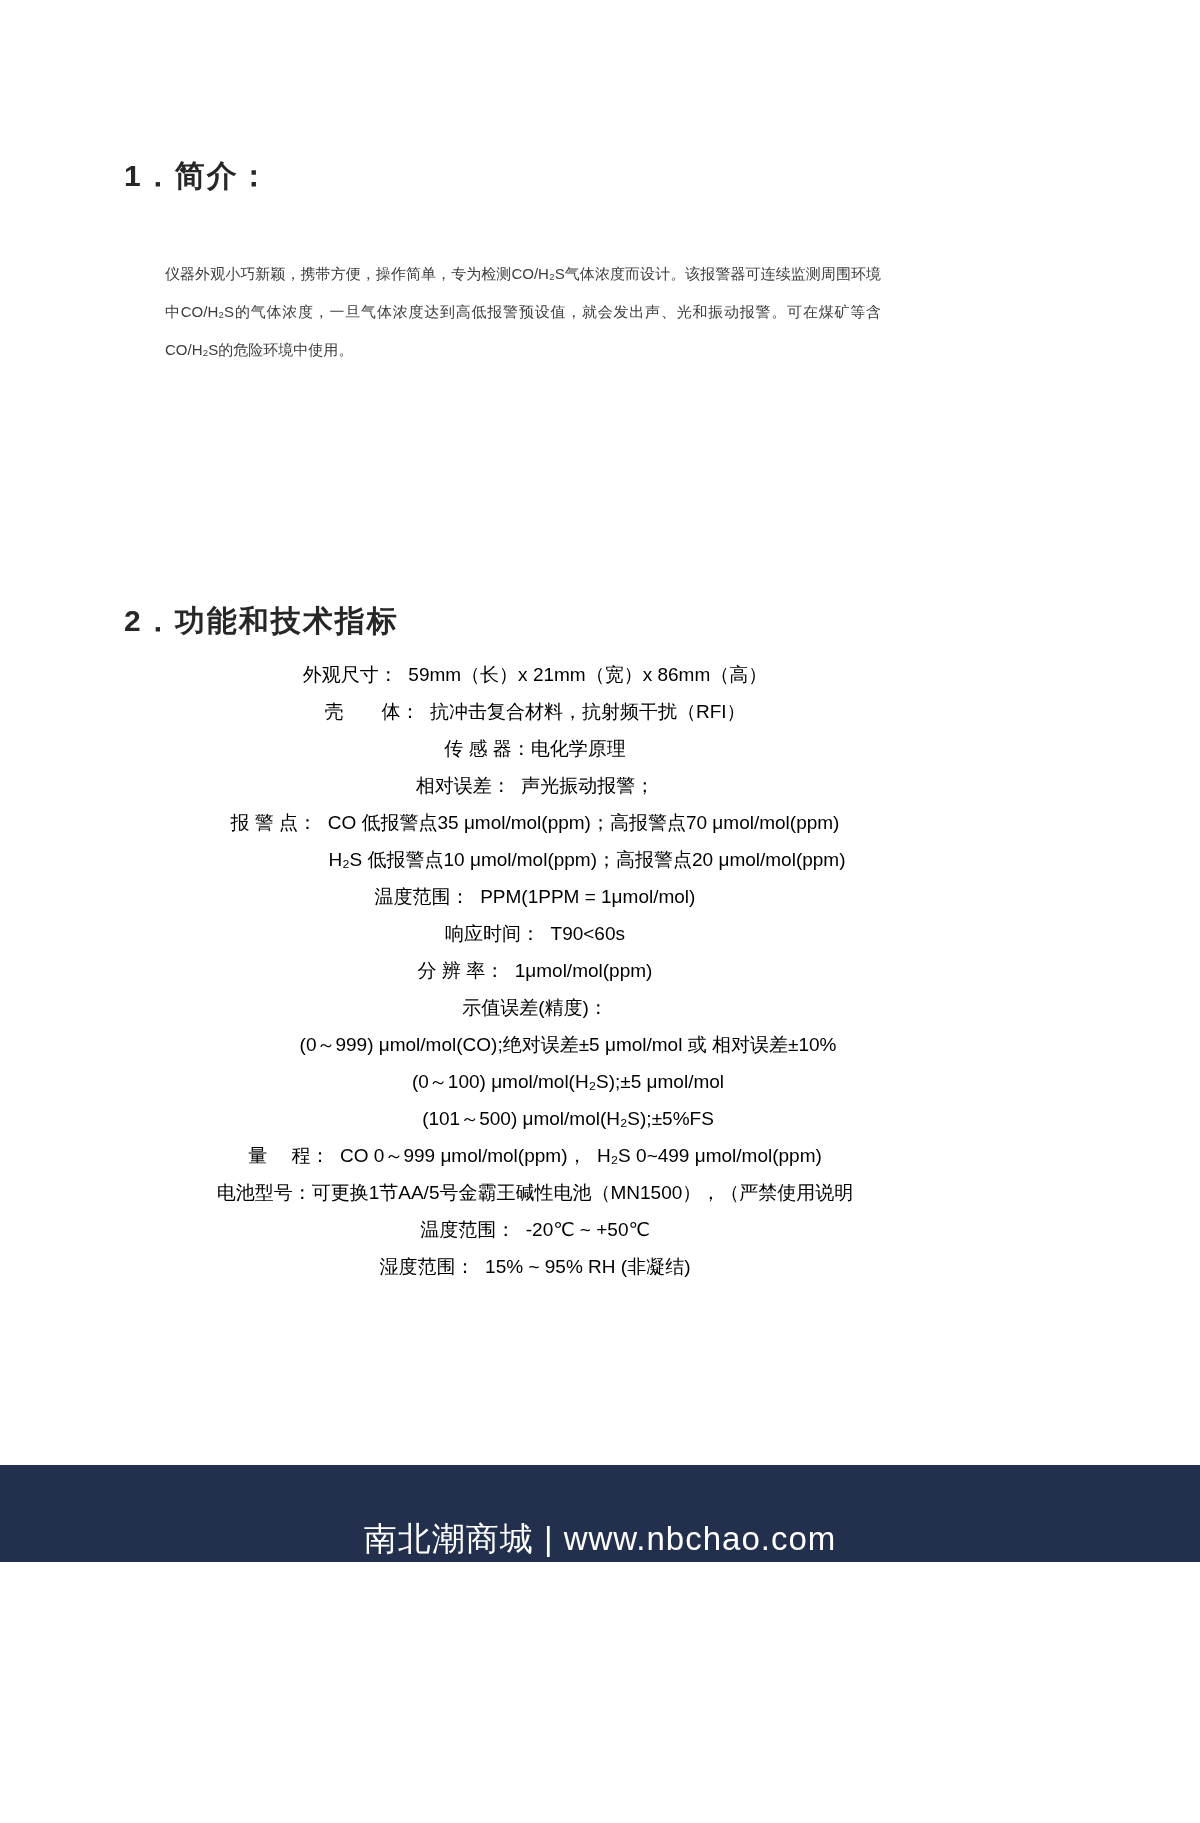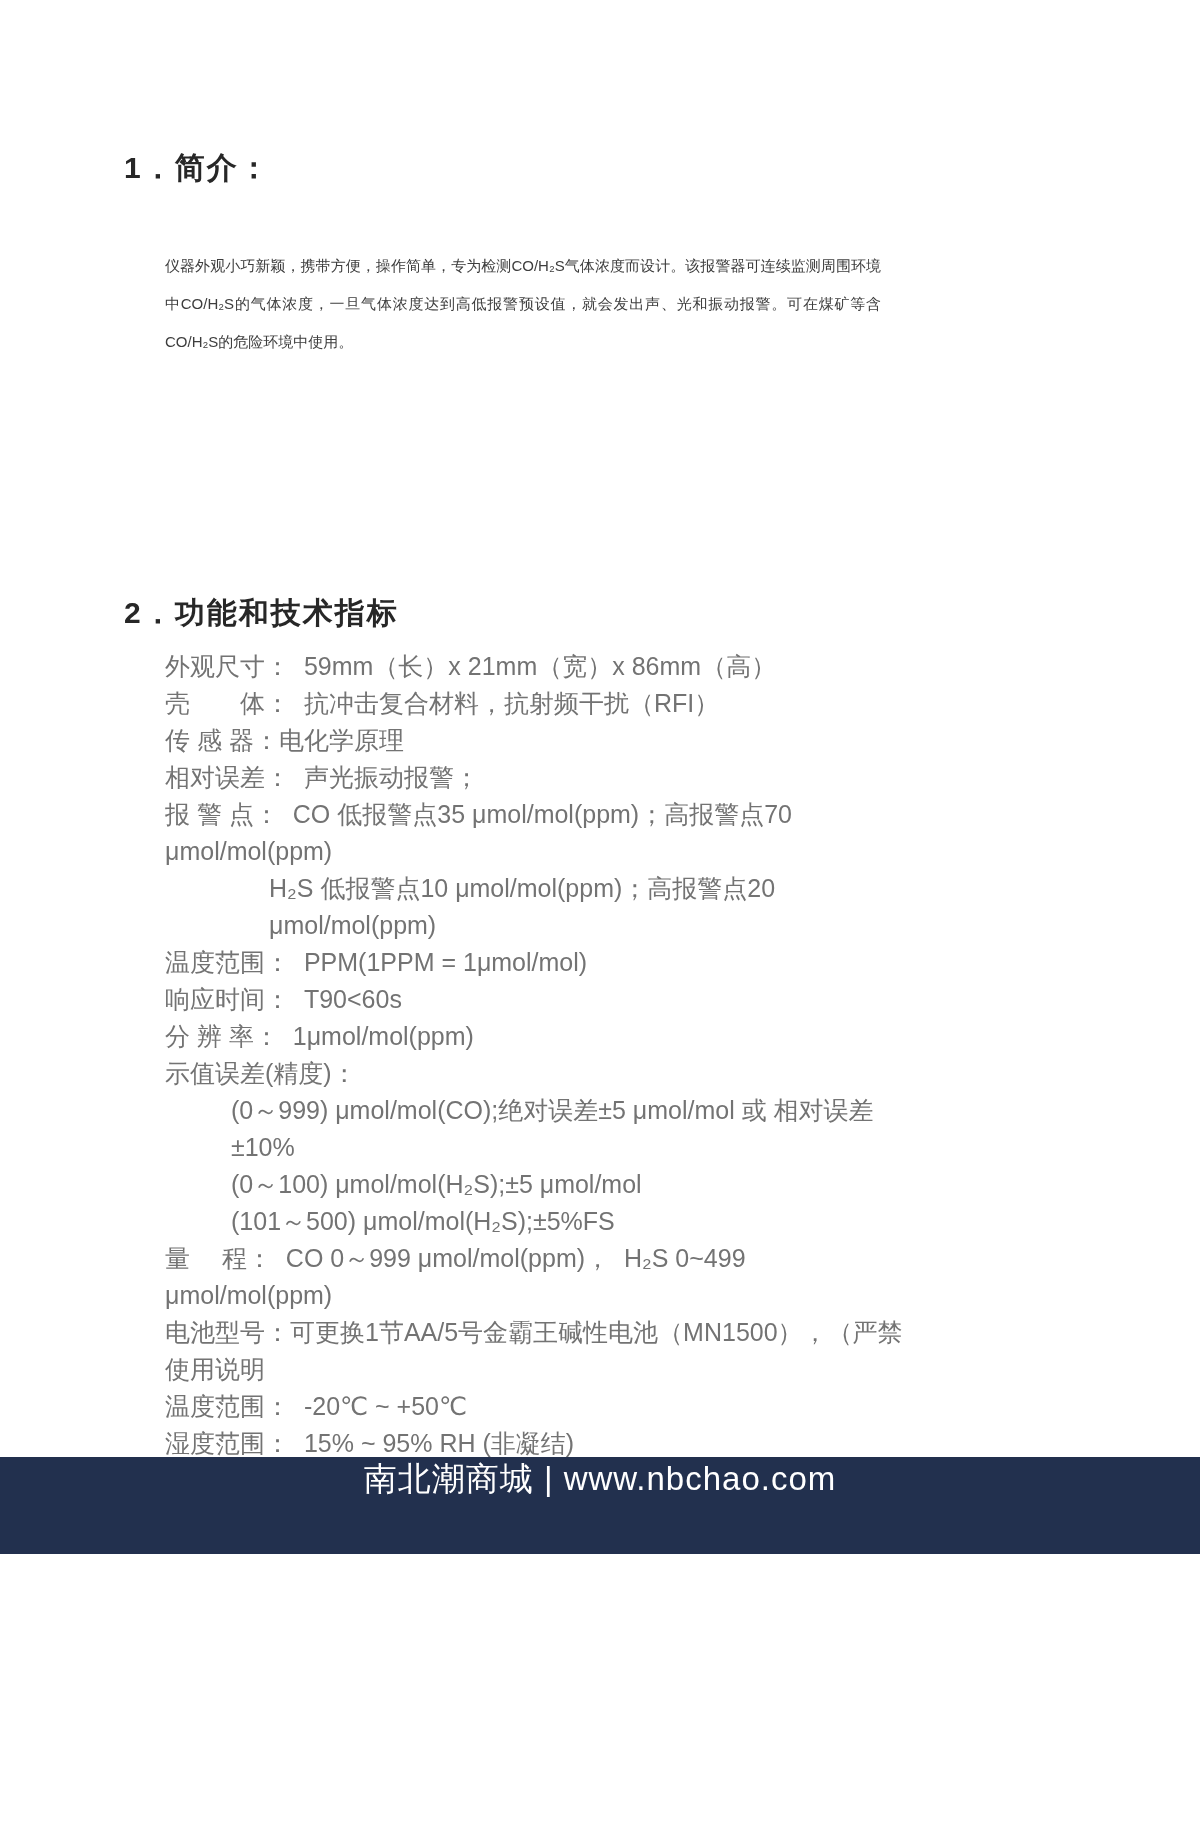--- a/index.html
+++ b/index.html
@@ -5,21 +5,21 @@
   * { margin: 0; padding: 0; box-sizing: border-box; }
   html, body { background: #ffffff; }
   body {
     font-family: "Liberation Sans", "DejaVu Sans", sans-serif;
     color: #3d3d3d;
   }
   .page {
     position: relative;
     width: 1200px;
     height: 1546px;
-    margin: 8px auto;
+    margin: 16px auto;
     background: #ffffff;
     overflow: hidden;
   }
   .content {
     padding-top: 140px;
   }
   .h-section {
     margin-left: 124px;
     font-size: 30px;
     font-weight: bold;
@@ -35,24 +35,25 @@
     color: #3d3d3d;
   }
   .h-section.second {
     margin-top: 232px;
   }
   .spec-list {
     margin: 14px 0 0 165px;
     width: 740px;
   }
   .spec-line {
-    font-size: 25px;
+    font-size: 19px;
     line-height: 37px;
     white-space: pre-wrap;
-    color: #737373;
+    color: #000000;
+    text-align: center;
   }
   .spec-label { white-space: pre-wrap; }
   .spec-value { white-space: pre-wrap; }
   .indent-a { padding-left: 104px; }   
   .indent-b { padding-left: 66px; }    
   .indent-c { padding-left: 113px; }   
   .page-number {
     position: absolute;
     left: 0;
     top: 1630px;
@@ -61,21 +62,21 @@
     font-size: 19px;
     color: #444444;
   }
   .footer-bar {
     position: absolute;
     left: 0;
     bottom: 0;
     width: 100%;
     height: 97px;
     display: flex;
-    align-items: flex-start;
+    align-items: flex-end;
     justify-content: center;
   }
   .footer-text {
     color: #ffffff;
     font-size: 33px;
     letter-spacing: 1px;
   }
 </style>
 </head>
 <body>

